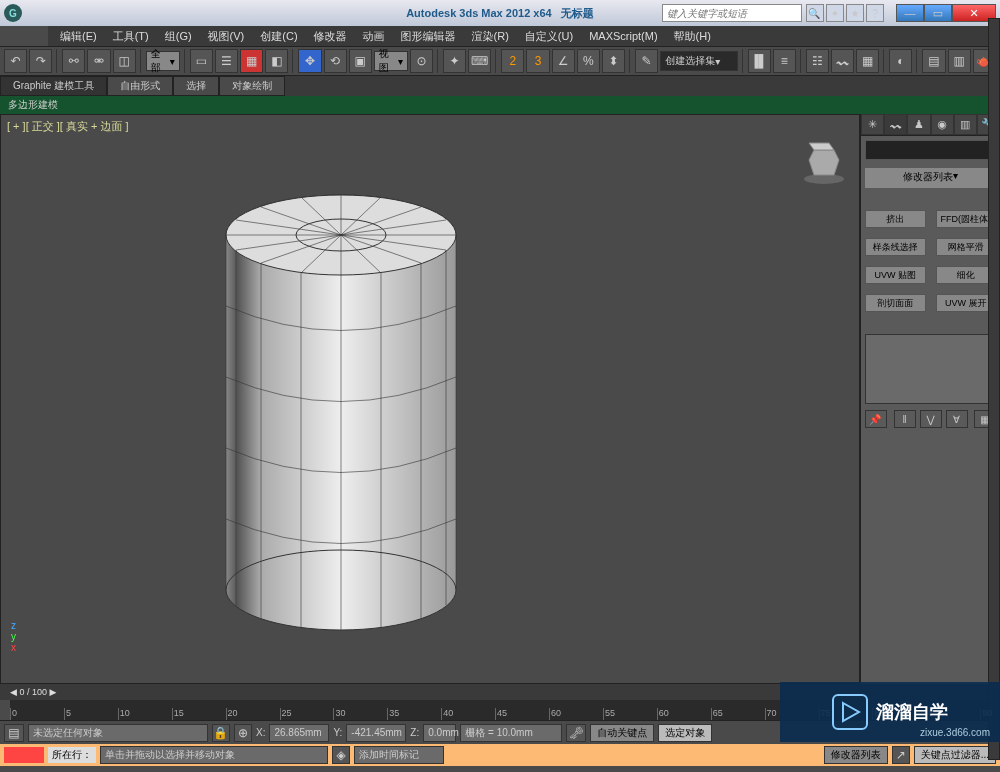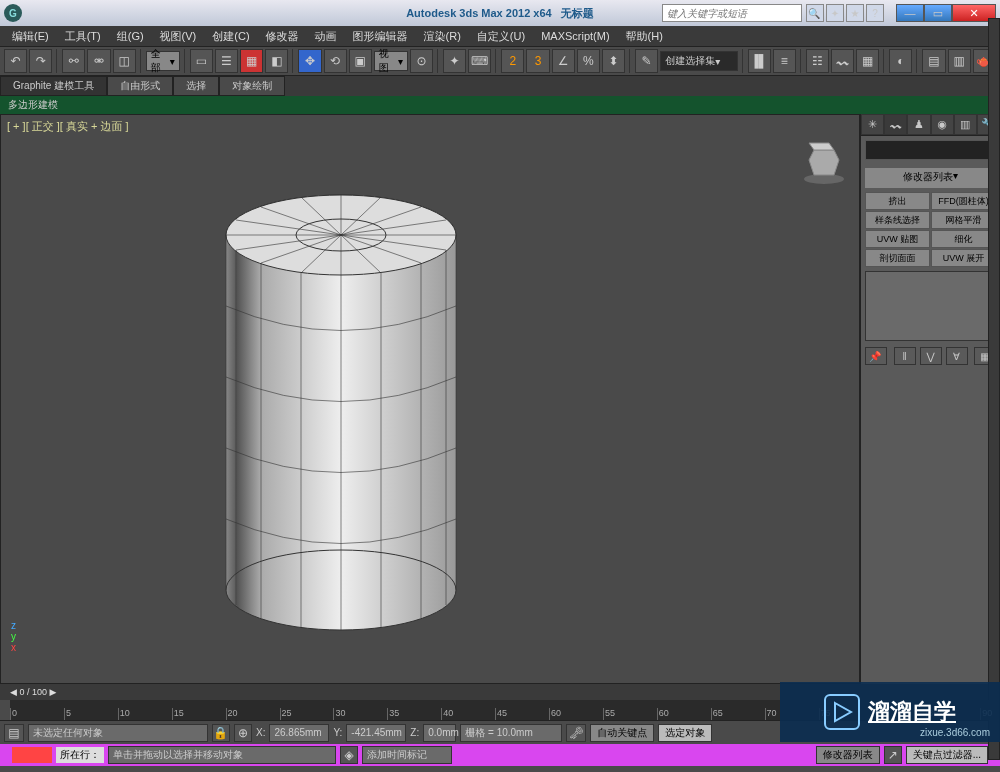--- a/index.html
+++ b/index.html
@@ -11,21 +11,21 @@
 .title-right { margin-left:auto; display:flex; align-items:center; gap:4px; }
 .search-box { width: 140px; height: 18px; background:#fff; border:1px solid #888; color:#888; padding:0 4px; font-size:10px; font-style:italic; }
 .title-icons { display:flex; gap:2px; }
 .title-icons span { width:18px; height:18px; background:#d0d8e8; border:1px solid #888; display:flex; align-items:center; justify-content:center; font-size:10px;}
 .win-btns { display:flex; margin-left:8px; }
 .win-btn { width:28px; height:18px; border:1px solid #555; display:flex; align-items:center; justify-content:center; font-size:11px; }
 .win-min { background:linear-gradient(#6af,#37b); }
 .win-max { background:linear-gradient(#6af,#37b); }
 .win-close { background:linear-gradient(#f66,#c22); color:#fff; width:44px; }
 
-.menubar { height: 20px; background:#3a3a3a; display:flex; align-items:center; padding:0 6px; gap:4px; color:#ddd; font-size:11px; }
+.menubar { height: 20px; background:#3a3a3a; display:flex; align-items:center; padding:0 6px; gap:4px; color:#ddd; font-size:11px;margin-left:48px; }
 .menubar span { padding:0 6px; }
 
 .toolbar1 { height: 30px; background:#4a4a4a; border-top:1px solid #222; border-bottom:1px solid #222; display:flex; align-items:center; padding:0 4px; gap:2px; }
 .tb-btn { width:24px; height:24px; background:#555; border:1px solid #333; display:flex; align-items:center; justify-content:center; font-size:12px; color:#ccc; }
 .tb-sep { width:2px; height:24px; border-left:1px solid #333; margin:0 2px; }
 .tb-dropdown { height:20px; background:#888; border:1px solid #333; padding:0 4px; font-size:10px; color:#000; display:flex; align-items:center; }
 .tb-dropdown.dark { background:#2a2a2a; color:#ccc; }
 
 .ribbontabs { height:20px; background:#3a3a3a; display:flex; align-items:center; color:#ccc; font-size:10px; }
 .rtab { padding:2px 12px; background:#4a4a4a; border:1px solid #222; }
@@ -39,41 +39,41 @@
 .axis { position:absolute; bottom:30px; left:10px; font-size:10px; }
 .axis .z { color:#4af; } .axis .y { color:#4f4; } .axis .x { color:#f44; }
 
 .cylinder-svg { position:absolute; top:60px; left:210px; }
 
 .command-panel { width:140px; background:#5a5a5a; border-left:1px solid #222; display:flex; flex-direction:column; }
 .cp-tabs { height:22px; background:#444; display:flex; border-bottom:1px solid #222; }
 .cp-tab { flex:1; border:1px solid #333; display:flex; align-items:center; justify-content:center; font-size:11px; }
 .cp-tab.active { background:#3a3a3a; }
 .cp-dropdown { height:20px; background:#888; margin:4px; font-size:10px; color:#000; padding:2px 0; display:flex; justify-content:center; }
-.cp-btns { display:grid; grid-template-columns:1fr 1fr; gap:1px; margin:0 4px; }
+.cp-btns { display:grid; grid-template-columns:1fr 1fr; gap:10px; margin:18px 4px; }
 .cp-btn { height:18px; background:#888; border:1px solid #555; font-size:9px; color:#000; display:flex; align-items:center; justify-content:center; }
 .cp-list { height:70px; background:#6a6a6a; border:1px solid #333; margin:4px; }
 .cp-mini-row { height:22px; display:flex; justify-content:space-between; align-items:center; margin:0 4px; }
 .cp-mini-btn { width:22px; height:18px; background:#5a5a5a; border:1px solid #333; display:flex; align-items:center; justify-content:center; font-size:10px; }
 
 .timeline { height:16px; background:#3a3a3a; display:flex; align-items:center; padding:0 10px; color:#ddd; font-size:9px; }
 .timeline-ruler { height:20px; background:#2a2a2a; position:relative; margin:0 10px; }
 .tick { position:absolute; bottom:0; color:#aaa; font-size:9px; border-left:1px solid #666; padding-left:1px; height:12px; }
 
 .statusbar { height:24px; background:#4a4a4a; border-top:1px solid #222; display:flex; align-items:center; padding:0 4px; gap:4px; font-size:10px; color:#ccc; }
 .status-field { height:18px; background:#6a6a6a; border:1px solid #333; padding:0 4px; display:flex; align-items:center; }
 .status-btn { height:18px; background:#888; border:1px solid #333; padding:0 6px; color:#000; font-size:10px; display:flex; align-items:center; }
 
-.statusbar2 { height:22px; background:#d946ef; display:flex; align-items:center; padding:0 12px; gap:4px; font-size:10px; color:#ccc; }
+.statusbar2 { height:22px; background:#fdba74; display:flex; align-items:center; padding:0 4px; gap:4px; font-size:10px; color:#ccc; }
 .red-box { width:40px; height:16px; background:#f44; }
 .loc-label { background:#ddd; color:#000; padding:1px 4px; font-size:10px; }
 
 .watermark { position:absolute; right:0; bottom:30px; width:220px; height:60px; background:rgba(10,44,80,0.9); display:flex; align-items:center; justify-content:center; gap:8px; }
 .wm-icon { width:36px; height:36px; border:2px solid #8cf; border-radius:6px; display:flex; align-items:center; justify-content:center; }
-.wm-text { color:#fff; font-size:22px; font-weight:bold;text-decoration:underline; }
+.wm-text { color:#fff; font-size:18px; font-weight:bold; }
 .wm-sub { position:absolute; bottom:4px; right:10px; color:#acd; font-size:10px; }
 
 .scrollbar-track { position:absolute; width:12px; height:calc(100% - 30px); right:0; top:18px; background:#3a3a3a; border:1px solid #222; }
 </style>
 </head>
 <body>
 
 <div class="titlebar">
   <div class="app-icon">G</div>
   <div class="title-text">

